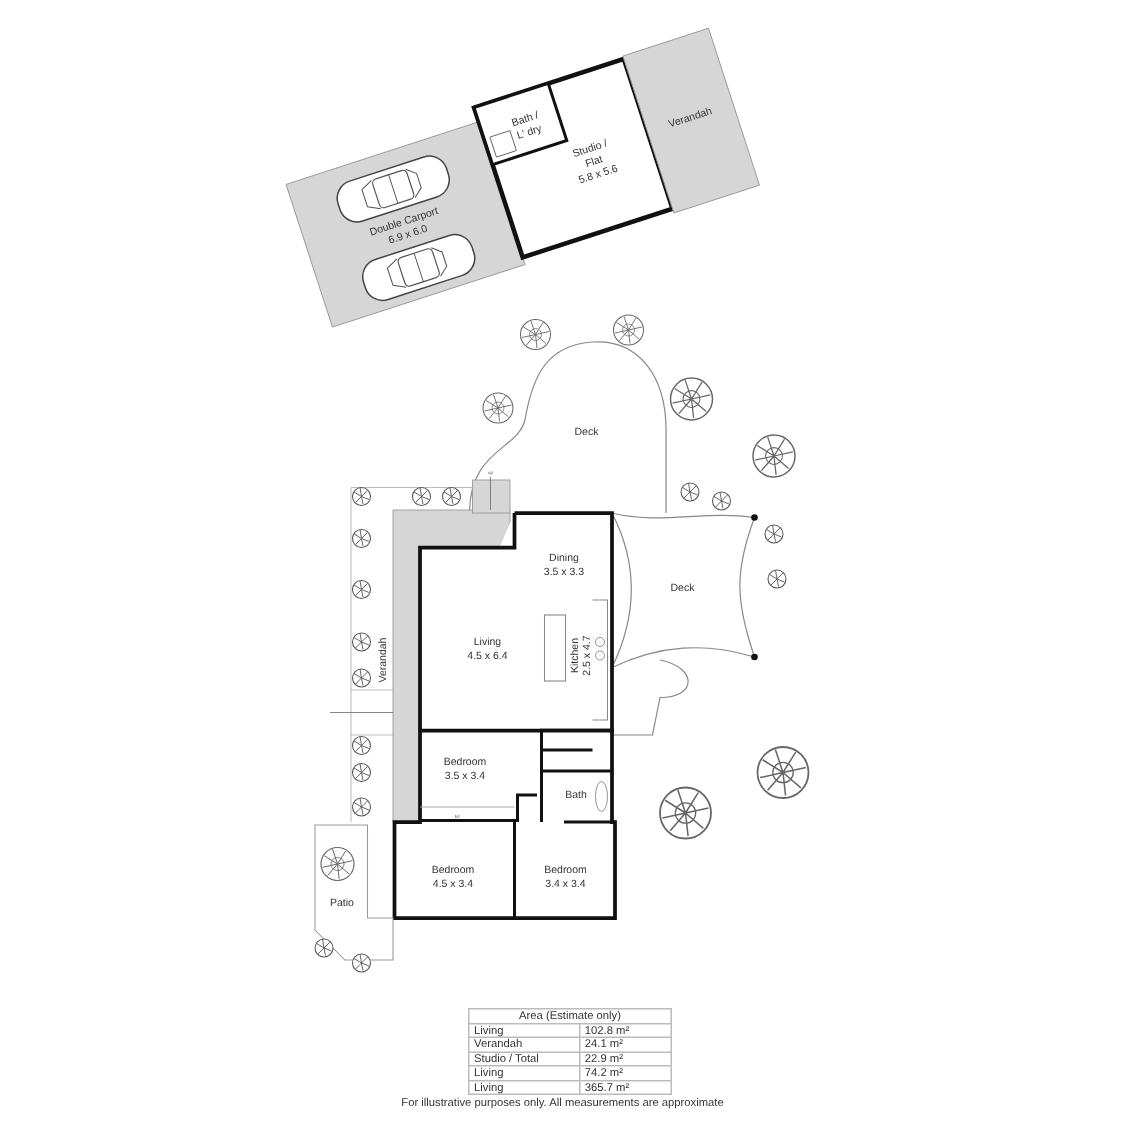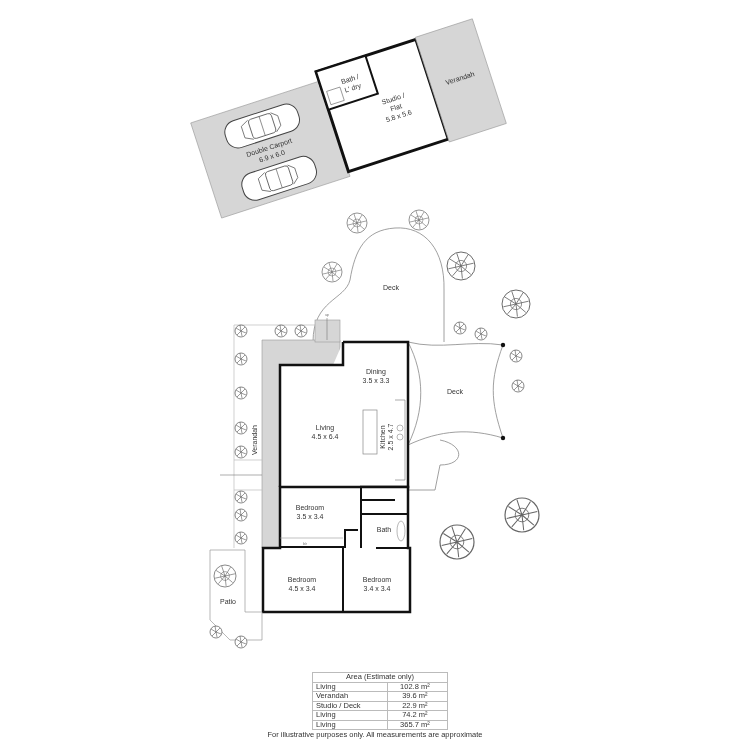--- a/index.html
+++ b/index.html
@@ -3,21 +3,21 @@
 <meta charset="utf-8">
 <style>
   html,body{margin:0;padding:0;background:#fff;}
   body{width:750px;height:750px;position:relative;overflow:hidden;font-family:"Liberation Sans",sans-serif;}
   svg{position:absolute;left:0;top:0;}
   .lbl{font-family:"Liberation Sans",sans-serif;font-size:7px;fill:#333;text-anchor:middle;}
   .lblsm{font-family:"Liberation Sans",sans-serif;font-size:3px;fill:#555;text-anchor:middle;}
   .area-table{position:absolute;left:312px;top:672px;width:136px;border-collapse:collapse;font-size:7.5px;color:#333;}
   .area-table td,.area-table th{border:1px solid #bbb;padding:0 3px;height:8.5px;line-height:8.5px;font-weight:normal;}
   .area-table th{text-align:center;}
-  .area-table td.v{text-align:center;padding-right:8px;}
+  .area-table td.v{text-align:left;padding-right:8px;}
   .note{position:absolute;left:0;width:750px;top:730px;text-align:center;font-size:7.5px;color:#333;}
 </style>
 </head>
 <body>
 
 <svg width="750" height="750" viewBox="0 0 750 750">
   <defs>
     <g id="tree">
       <circle r="10" fill="#fff" stroke="#666" stroke-width="0.7"></circle>
       <path d="M0 0 L-8 -5 M0 0 L-3 -9 M0 0 L5 -8 M0 0 L9 -2 M0 0 L7 6 M0 0 L1 9 M0 0 L-6 7 M0 0 L-9 2" stroke="#666" stroke-width="0.6"></path>
@@ -183,24 +183,24 @@
   <tbody>
       <tr>
         <th colspan="2">Area (Estimate only)</th>
       </tr>
   <tr>
         <td>Living</td>
         <td class="v">102.8 m²</td>
       </tr>
   <tr>
         <td>Verandah</td>
-        <td class="v">39.6 m²</td>
-      </tr>
-  <tr>
-        <td>Studio / Deck</td>
+        <td class="v">24.1 m²</td>
+      </tr>
+  <tr>
+        <td>Studio / Total</td>
         <td class="v">22.9 m²</td>
       </tr>
   <tr>
         <td>Living</td>
         <td class="v">74.2 m²</td>
       </tr>
   <tr>
         <td>Living</td>
         <td class="v">365.7 m²</td>
       </tr>

